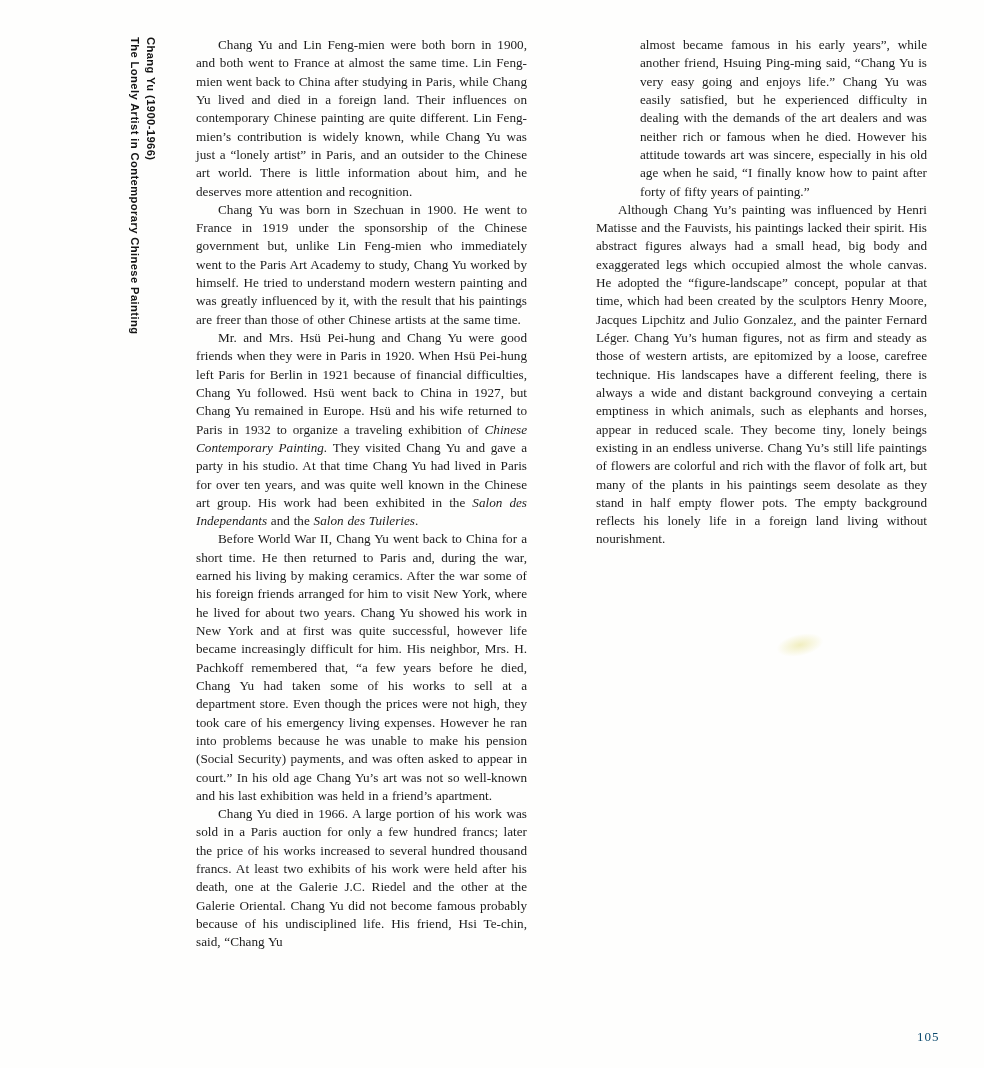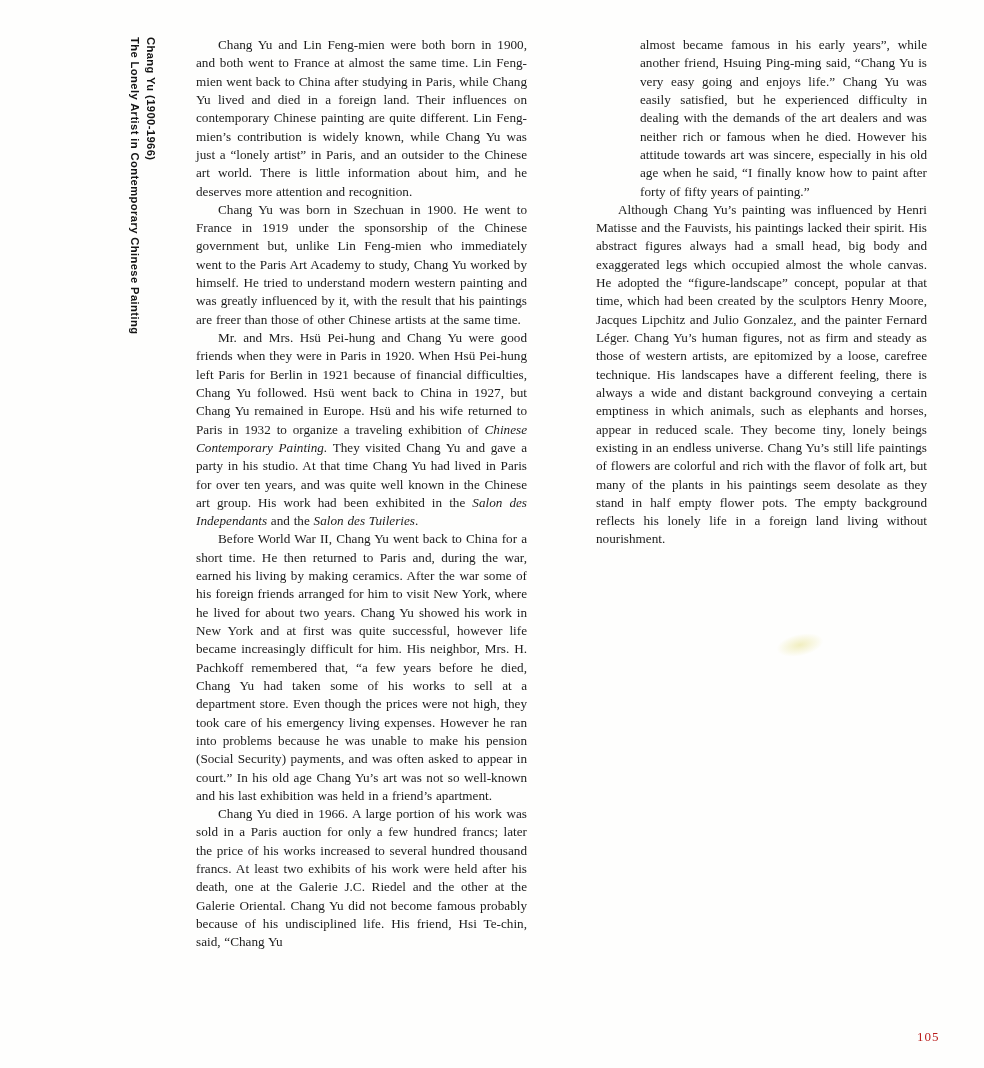--- a/index.html
+++ b/index.html
@@ -45,21 +45,21 @@
   .col-right { left: 596px; }
   .para { margin: 0; text-indent: 22px; }
   .para.no-indent { text-indent: 0; margin-left: 44px; }
   .italic { font-style: italic; }
   .page-number {
     position: absolute;
     left: 917px;
     top: 1029px;
     font-size: 13px;
     letter-spacing: 1px;
-    color: #b91c1c;
+    color: #0c4a6e;
   }
   .smudge {
     position: absolute;
     left: 776px;
     top: 634px;
     width: 48px;
     height: 22px;
     border-radius: 50%;
     transform: rotate(-12deg);
     background: radial-gradient(ellipse at center, rgba(228, 222, 130, 0.5) 0%, rgba(228, 222, 130, 0) 70%);

